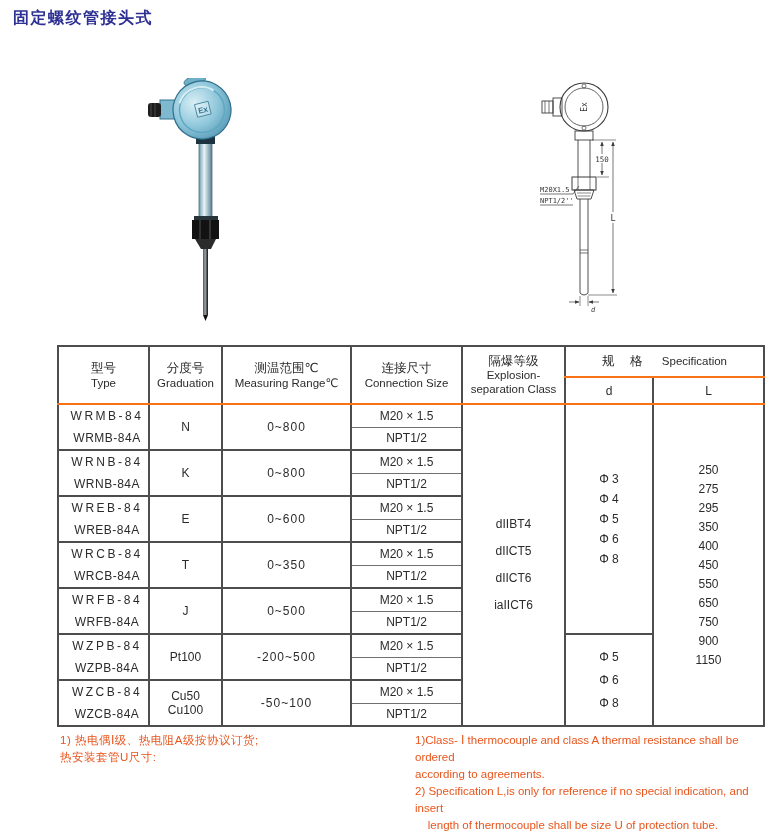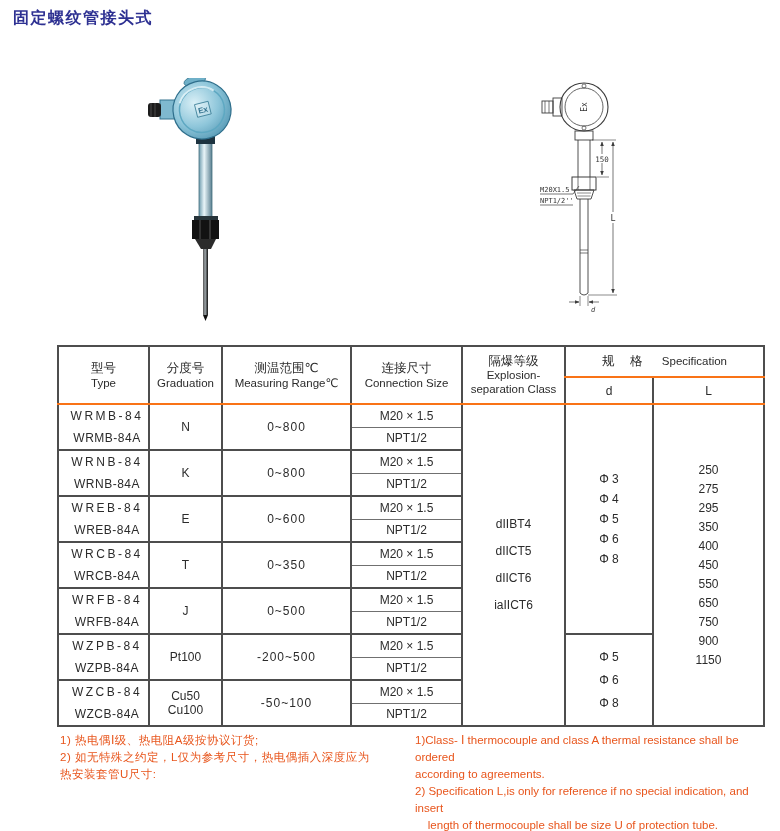--- a/index.html
+++ b/index.html
@@ -319,21 +319,20 @@
       </tr>
       <tr>
         <td class="model model-a">WZCB-84A</td>
         <td>NPT1/2</td>
       </tr>
     </tbody>
   </table>
 
   <div class="notes notes-zh">
       <div>1) 热电偶Ⅰ级、热电阻A级按协议订货;</div>
-      <div>2) 如无特殊之约定，L仅为参考尺寸，热电偶插入深度应为</div>
       <div>热安装套管U尺寸:</div>
     </div>
   <div class="notes notes-en">
       <div>1)Class- Ⅰ thermocouple and class A thermal resistance shall be ordered</div>
       <div>according to agreements.</div>
       <div>2) Specification L,is only for reference if no special indication, and insert</div>
       <div>    length of thermocouple shall be size U of protection tube.</div>
     </div>
 
 </div>

